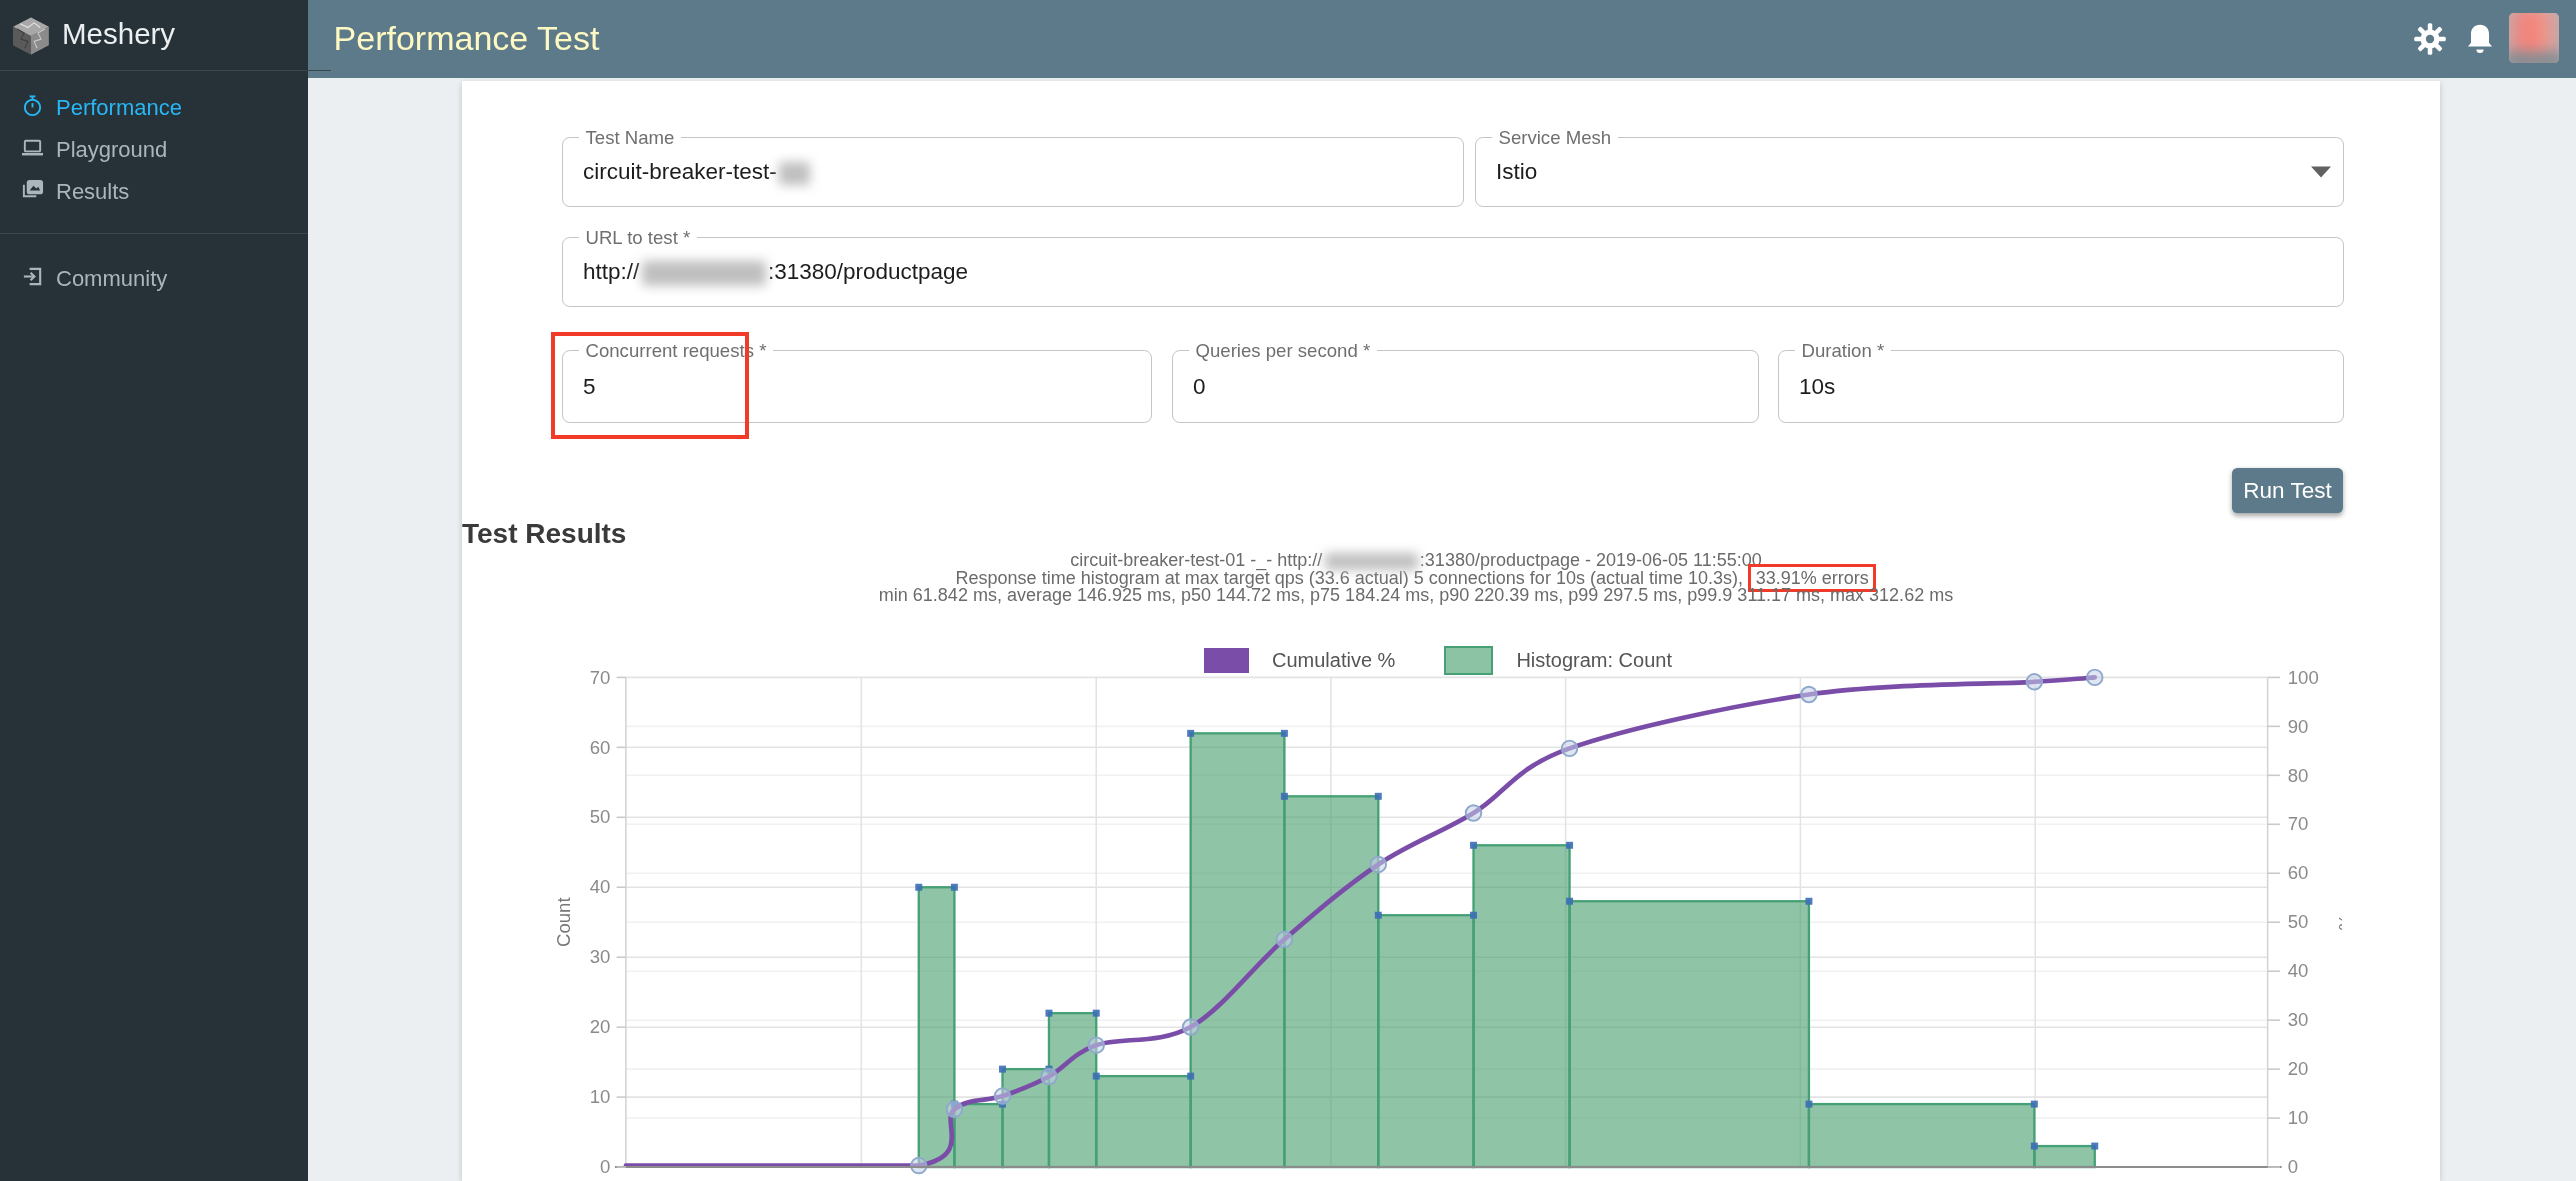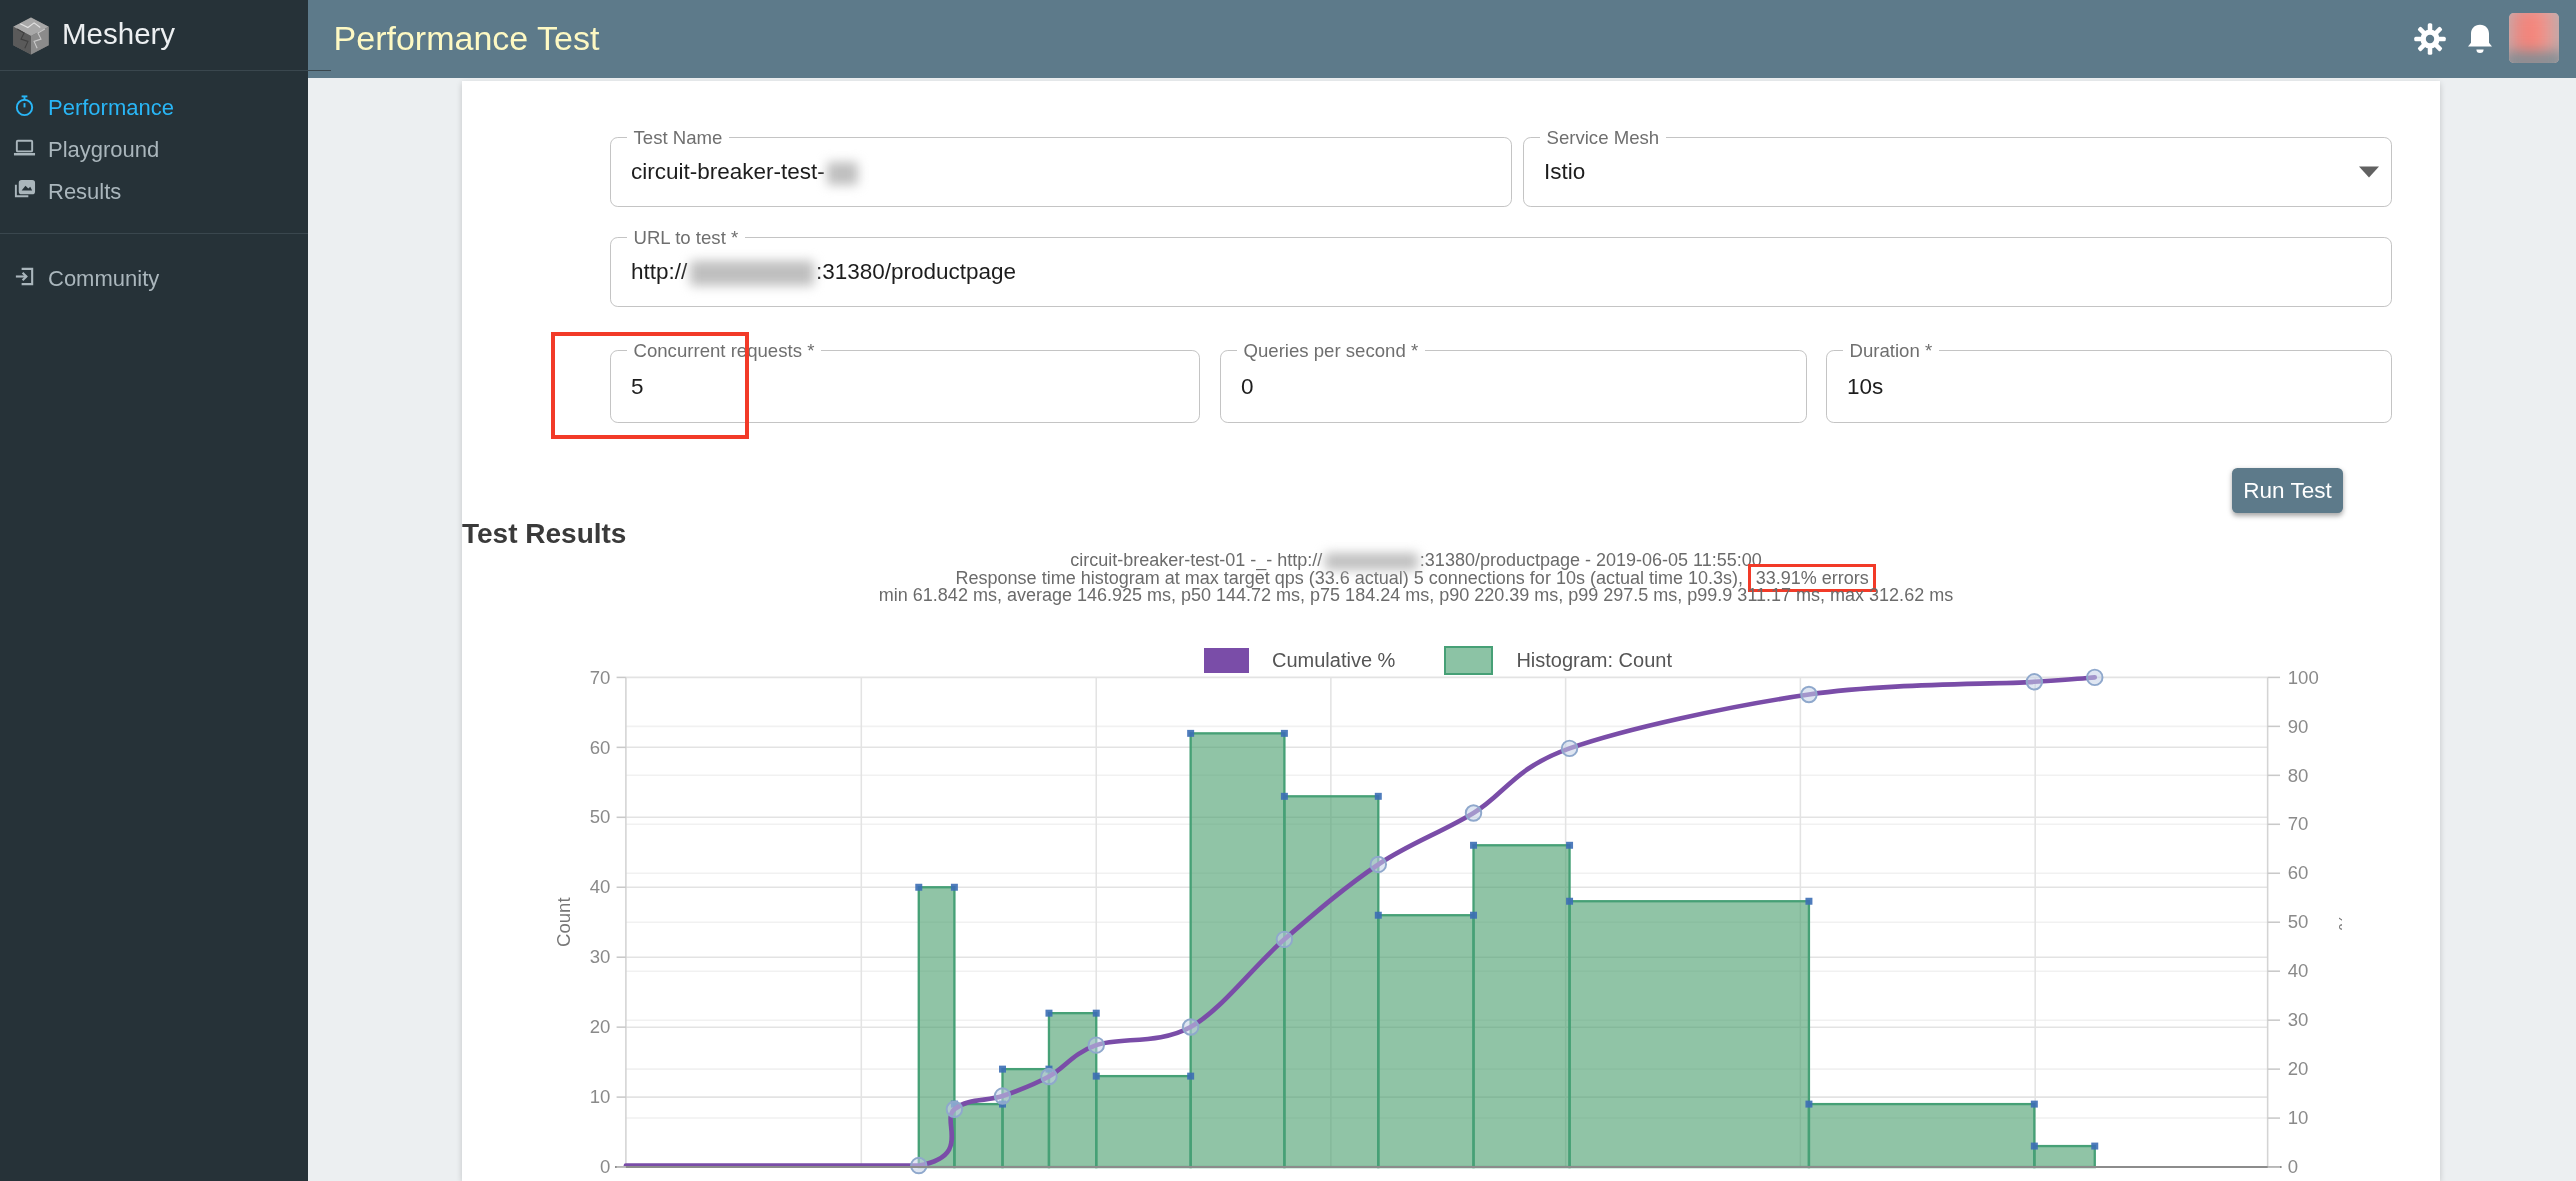--- a/index.html
+++ b/index.html
@@ -6,38 +6,38 @@
   body{
     width:2576px;height:1182px;position:relative;overflow:hidden;
     background:#eceff1;font-family:"Liberation Sans","DejaVu Sans",sans-serif;
     -webkit-font-smoothing:antialiased;
   }
   
   .sidebar{position:absolute;left:0;top:0;width:308px;height:1182px;background:#263238;z-index:5;}
   .brand{position:absolute;left:0;top:0;width:100%;height:70px;border-bottom:0.8px solid #3a474e;padding-left:23px;}
   .brand-logo{position:absolute;left:11px;top:15.5px;width:40px;height:40px;}
   .brand-name{position:absolute;left:62px;top:17px;font-size:29.5px;color:#eceff1;}
-  .nav-item{position:absolute;left:0;width:100%;height:42px;cursor:pointer;padding-left:29px;}
+  .nav-item{position:absolute;left:8px;width:100%;height:42px;cursor:pointer;padding-left:29px;}
   .nav-item .nicon{position:absolute;left:13px;top:9.3px;width:23px;height:23px;}
   .nav-item .nlabel{position:absolute;left:48px;top:10px;font-size:22px;color:#aab6bc;}
   .nav-item.active .nlabel{color:#29b6f6;}
   .side-divider{position:absolute;left:0;width:100%;height:0;border-top:0.8px solid #3a474e;}
   
   .header{position:absolute;left:308px;top:0;width:2268px;height:78px;background:#5d7a8a;z-index:4;}
   .header-title{position:absolute;left:25.6px;top:19.4px;font-size:34px;color:#fef9c3;}
   .hicon{position:absolute;top:21px;width:36px;height:36px;cursor:pointer;}
   .avatar{position:absolute;left:2201px;top:13px;width:50px;height:50px;border-radius:4.7px;overflow:hidden;cursor:pointer;background:#b9c1c5;}
   .avatar .blob{position:absolute;inset:-7.8px;filter:blur(9.3px);
     background:linear-gradient(90deg,#aeb6ba 0%,#f2837b 28%,#f78378 55%,#e8a49e 75%,#9aa4a9 100%);}
   .avatar .blob2{position:absolute;left:-4.7px;right:-4.7px;bottom:-6.2px;height:17px;filter:blur(6.2px);background:#7e8d94;}
   
   .panel{position:absolute;left:462px;top:81px;width:1978px;height:1100px;background:#ffffff;
     box-shadow:0 1.6px 6.2px rgba(0,0,0,0.18);z-index:1;}
   
-  .field{position:absolute;background:#fff;border:1.6px solid #c4c4c4;border-radius:7.8px;z-index:2;margin-left:48px;}
+  .field{position:absolute;background:#fff;border:1.6px solid #c4c4c4;border-radius:7.8px;z-index:2;}
   .field .flabel{position:absolute;left:15.5px;top:-11px;background:#fff;padding:0 7px;font-size:18.6px;color:#6f6f6f;white-space:nowrap;}
   .field .fvalue{position:absolute;left:20px;top:50%;transform:translateY(-50%);font-size:22.5px;color:#1d1d1d;white-space:nowrap;}
   .select-arrow{position:absolute;right:12.4px;top:50%;transform:translateY(-50%);width:0;height:0;
     border-left:10px solid transparent;border-right:10px solid transparent;border-top:11.6px solid #616161;}
   .blur-chip{display:inline-block;vertical-align:middle;border-radius:2.3px;filter:blur(5.4px);background:#bfbfbf;margin:0 2.3px;}
   
   .annot-box{position:absolute;border:4.7px solid #f23a28;z-index:6;pointer-events:none;}
   .annot-inline{border:3.1px solid #f23a28;padding:0.8px 4.7px;}
   
   .run-btn{position:absolute;left:2232px;top:468px;width:111px;height:45px;background:#5d7a8a;border:none;

